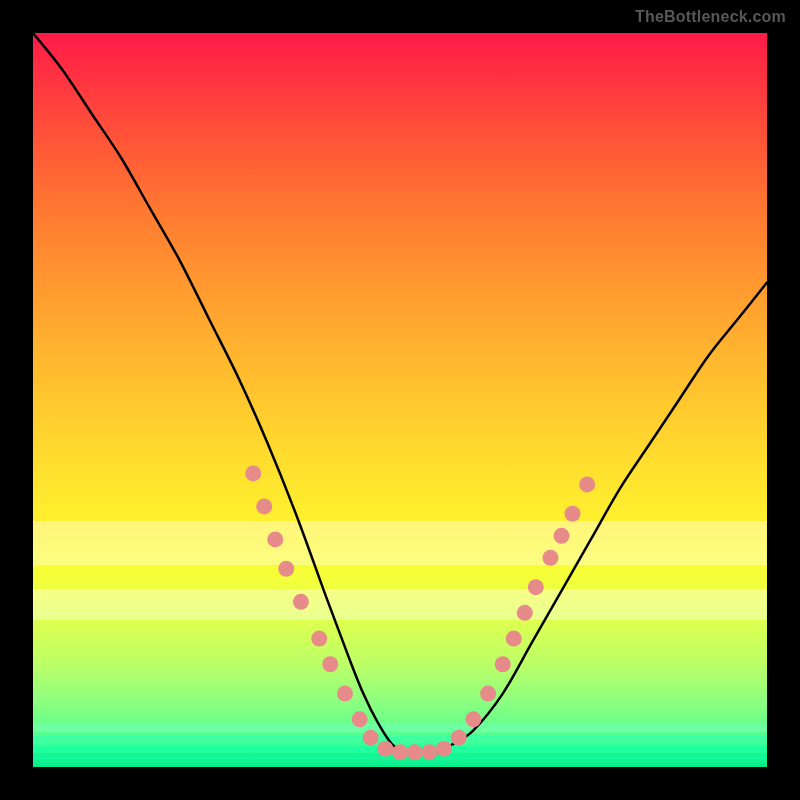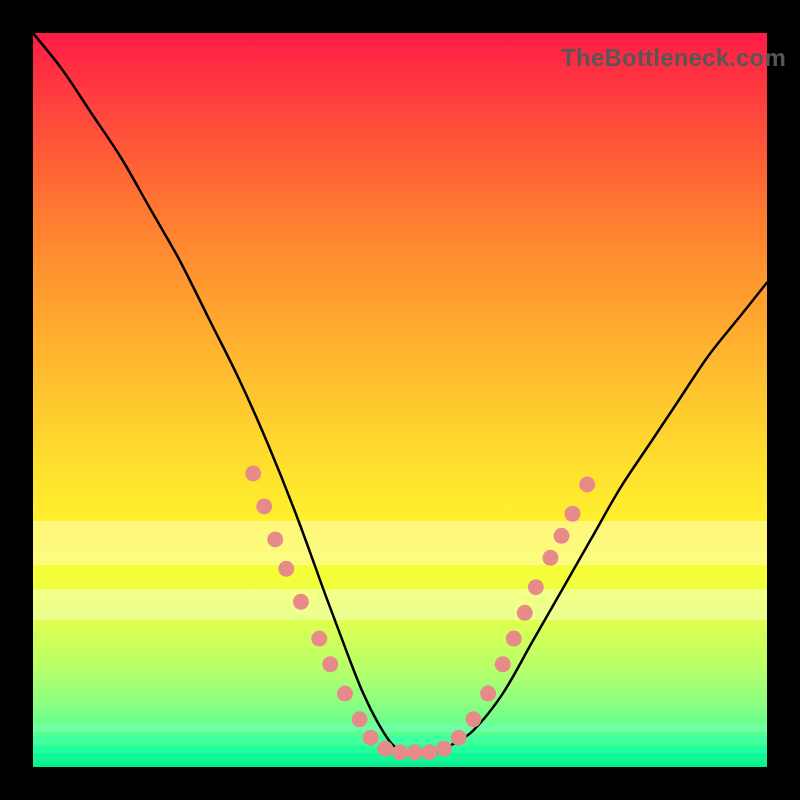--- a/index.html
+++ b/index.html
@@ -17,25 +17,24 @@
     top: 0;
     width: 800px;
     height: 800px;
     background: #000;
   }
   .watermark {
     position: absolute;
     top: 8px;
     right: 14px;
     color: #575757;
-    font-size: 24px;
+    font-size: 16px;
     font-weight: 600;
     letter-spacing: 0.2px;
     z-index: 10;
-    margin-top: 36px;
   }
   .plot {
     position: absolute;
     left: 33px;
     top: 33px;
     width: 734px;
     height: 734px;
     overflow: hidden;
     background: linear-gradient(
       to bottom,

